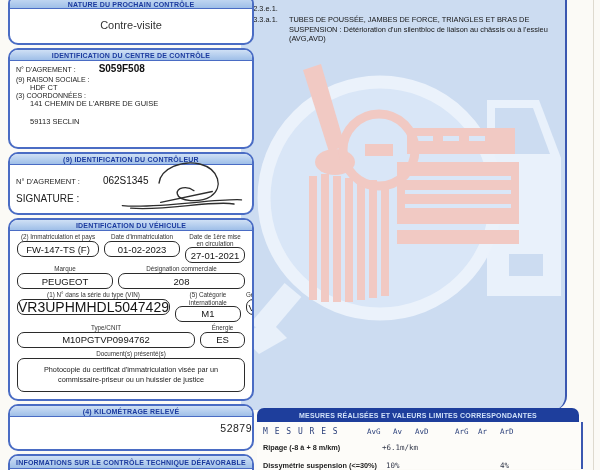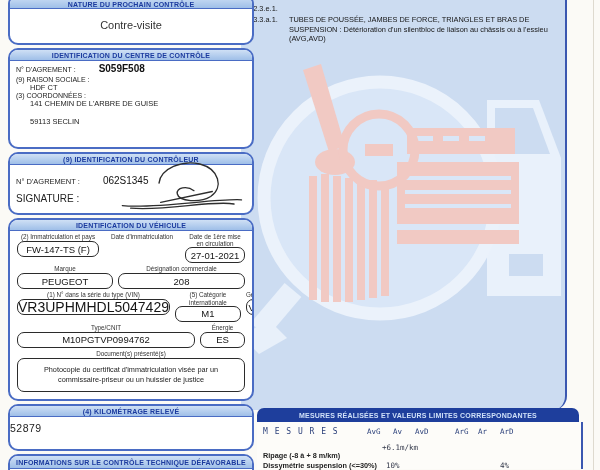--- a/index.html
+++ b/index.html
@@ -32,21 +32,21 @@
   .vfield { display:flex; flex-direction:column; align-items:center; }
   .vlabel { font-size:6.3px; color:#333; text-align:center; line-height:1.15; min-height:8px; }
   .vbox { border:1.4px solid #2b2b2b; border-radius:7px; background:#fff; width:100%;
           height:16px; display:flex; align-items:center; justify-content:center;
           font-size:9.5px; color:#151515; white-space:nowrap; }
   .docbox { border:1.4px solid #2b2b2b; border-radius:7px; background:#fff; width:100%;
             min-height:34px; display:flex; align-items:center; justify-content:center;
             font-size:7.3px; color:#1c1c1c; text-align:center; padding:3px 4px; line-height:1.3; }
 
   #sec-km { top:404px; height:47px; }
-  #km-value { text-align:left; font-size:10.5px; color:#222; margin-top:5px; letter-spacing:.5px; }
+  #km-value { text-align:right; font-size:10.5px; color:#222; margin-top:5px; letter-spacing:.5px; }
 
   #sec-info { top:454px; height:26px; }
 
   
   #panel { position:absolute; left:241px; top:0; width:326px; height:410px;
            background:#ccdcf1; border-right:2px solid #3a57b0;
            border-bottom-right-radius:14px; overflow:hidden; }
   #defect-list { position:relative; padding:4px 8px 0 6px; }
   .defect { display:flex; font-size:7.4px; color:#161616; line-height:1.32; margin-bottom:1px; }
   .defect-code { flex:0 0 42px; }
@@ -168,20 +168,21 @@
   <div class="sec" id="sec-vehicule">
     <div class="sec-header">IDENTIFICATION DU VÉHICULE</div>
 
     <div class="vrow">
       <div class="vfield" style="flex:0 0 82px;">
         <span class="vlabel">(2) Immatriculation et pays</span>
         <span class="vbox">FW-147-TS (F)</span>
       </div>
       <div class="vfield" style="flex:0 0 76px;">
         <span class="vlabel">Date d'immatriculation</span>
+        <span class="vbox">01-02-2023</span>
       </div>
       <div class="vfield" style="flex:1;">
         <span class="vlabel">Date de 1ère mise en circulation</span>
         <span class="vbox">27-01-2021</span>
       </div>
     </div>
 
     <div class="vrow">
       <div class="vfield" style="flex:0 0 96px;">
         <span class="vlabel">Marque</span>
@@ -242,21 +243,21 @@
 
   <div id="measures-table">
     <span class="mt-abs" id="mt-title">M E S U R E S</span>
     <span class="mt-abs mt-col" style="left:110px;">AvG</span>
     <span class="mt-abs mt-col" style="left:136px;">Av</span>
     <span class="mt-abs mt-col" style="left:158px;">AvD</span>
     <span class="mt-abs mt-col" style="left:198px;">ArG</span>
     <span class="mt-abs mt-col" style="left:221px;">Ar</span>
     <span class="mt-abs mt-col" style="left:243px;">ArD</span>
 
-    <span class="mt-abs mt-rowlabel" style="top:21px;margin-top:8px;">Ripage (-8 à + 8 m/km)</span>
+    <span class="mt-abs mt-rowlabel" style="top:21px;">Ripage (-8 à + 8 m/km)</span>
     <span class="mt-abs mt-val" style="left:125px; top:21px;">+6.1m/km</span>
 
     <span class="mt-abs mt-rowlabel" style="top:39px;">Dissymétrie suspension (&lt;=30%)</span>
     <span class="mt-abs mt-val" style="left:129px; top:39px;">10%</span>
     <span class="mt-abs mt-val" style="left:243px; top:39px;">4%</span>
   </div>
 
   <div id="page-strip">
     <div class="edge-line"></div>
   </div>

